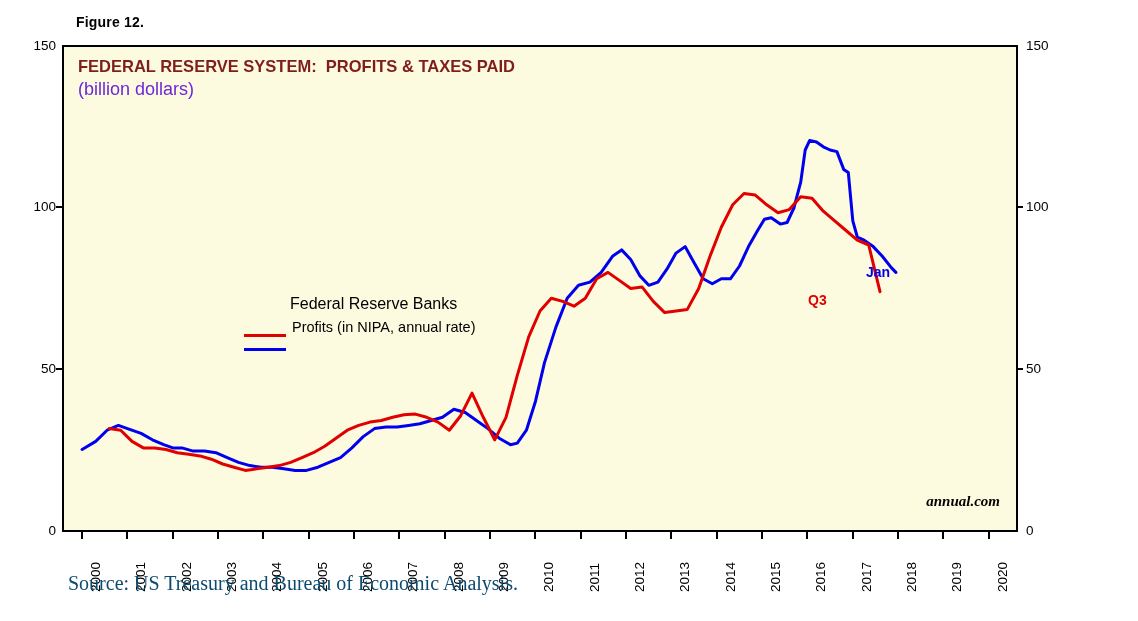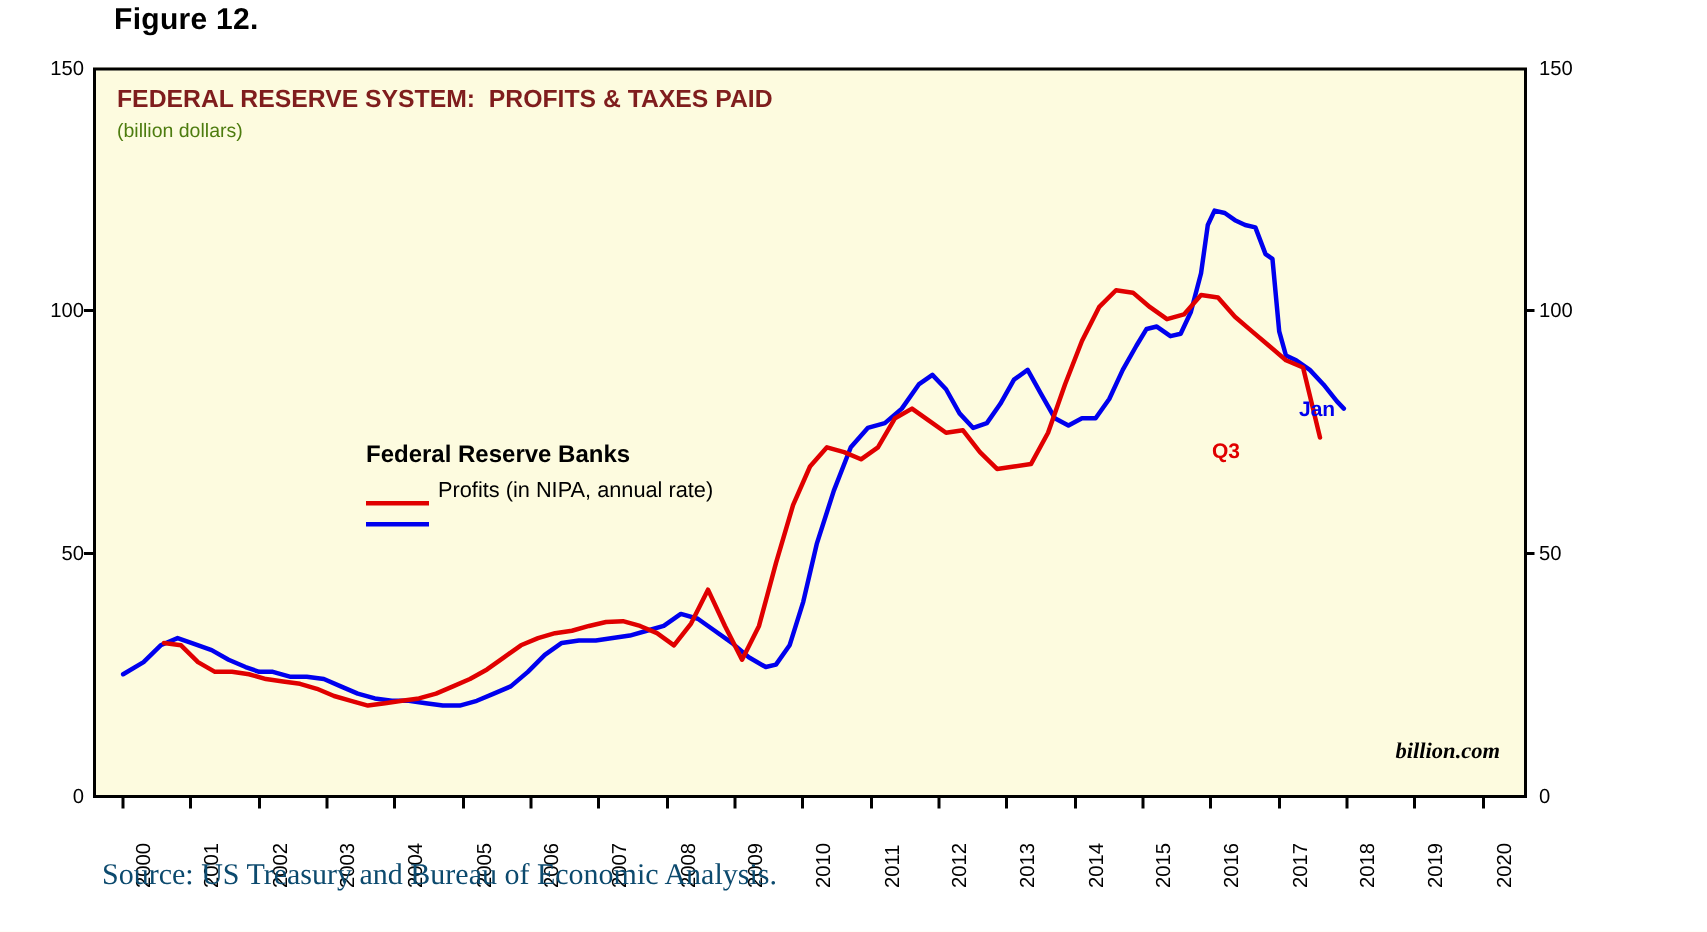--- a/index.html
+++ b/index.html
@@ -16,22 +16,22 @@
   }
   #figure-wrap {
     position: absolute;
     left: 0; top: 0;
     width: 1138px;
     height: 621px;
   }
   #figure-label {
     position: absolute;
     left: 76px;
-    top: 2px;
-    font-size: 20px;
+    top: 14px;
+    font-size: 14px;
     font-weight: bold;
     color: #000;
     font-family: "Liberation Sans", sans-serif;
     letter-spacing: 0.2px;
   }
   
   #plot-frame {
     position: absolute;
     left: 62px;
     top: 45px;
@@ -51,22 +51,22 @@
     top: 10px;
     font-size: 16.5px;
     font-weight: bold;
     color: #7f1d1d;
     white-space: pre;
   }
   #chart-units {
     position: absolute;
     left: 14px;
     top: 32px;
-    font-size: 13px;
-    color: #4d7c0f;
+    font-size: 18px;
+    color: #6d28d9;
   }
   
   .ytick-left, .ytick-right {
     position: absolute;
     font-size: 13.5px;
     color: #000;
     text-align: right;
   }
   .ytick-left { right: 1082px; }
   .ytick-right { left: 1026px; text-align: left; }
@@ -103,22 +103,23 @@
   }
   
   #legend {
     position: absolute;
     left: 180px;
     top: 248px;
     color: #000;
   }
   #legend-title {
     font-size: 16px;
-    font-weight: bold;
+    font-weight: normal;
     margin-bottom: 5px;
+    margin-left: 46px;
   }
   .legend-row {
     display: flex;
     align-items: flex-end;
     margin-bottom: 2px;
   }
   .legend-swatch {
     width: 42px;
     height: 3px;
     margin-top: 9px;
@@ -193,21 +194,21 @@
         <div class="legend-row">
           <div class="legend-swatch" style="background:#0000ee;"></div>
         </div>
       </div>
 
       <svg id="chart-svg" width="952" height="483" viewBox="0 0 952 483" style="position:absolute;left:0;top:0;">
         <polyline id="series-blue" fill="none" stroke="#0000ee" stroke-width="3" stroke-linejoin="round" stroke-linecap="round" points="18.1,402.5 31.7,394.4 43.1,383.2 54.4,378.4 63.5,381.6 77.1,386.4 88.4,392.8 99.7,397.7 108.8,400.9 117.9,400.9 129.2,404.1 140.5,404.1 151.9,405.7 163.2,410.6 174.5,415.4 185.9,418.6 197.2,420.2 208.5,420.2 219.9,421.8 231.2,423.4 242.5,423.4 253.9,420.2 265.2,415.4 276.5,410.6 287.9,400.9 299.2,389.6 310.5,381.6 321.9,380.0 333.2,380.0 344.5,378.4 355.9,376.7 367.2,373.5 378.5,370.3 389.9,362.3 401.2,365.5 412.5,373.5 423.9,381.6 435.2,391.2 446.5,397.7 453.3,396.1 462.4,383.2 471.5,354.2 480.5,315.6 491.9,280.1 503.2,251.2 514.5,238.3 525.9,235.1 537.2,225.4 548.5,209.3 557.6,202.9 566.7,212.5 575.7,228.6 584.8,238.3 593.9,235.1 602.9,222.2 612.0,206.1 621.1,199.6 630.1,215.7 639.2,231.8 648.3,236.7 657.3,231.8 666.4,231.8 675.5,219.0 684.5,199.6 693.6,183.5 700.4,172.3 707.2,170.7 716.3,177.1 723.1,175.5 729.9,161.0 736.7,135.2 741.2,103.0 745.7,93.4 752.5,95.0 759.3,99.8 766.1,103.0 772.9,104.6 779.7,122.4 784.3,125.6 788.8,173.9 793.3,190.0 800.1,193.2 809.2,199.6 818.3,209.3 827.3,220.6 831.9,225.4"></polyline>
         <polyline id="series-red" fill="none" stroke="#e00000" stroke-width="3" stroke-linejoin="round" stroke-linecap="round" points="45.3,381.6 56.7,383.2 68.0,394.4 79.3,400.9 90.7,400.9 102.0,402.5 113.3,405.7 124.7,407.3 136.0,408.9 147.3,412.2 158.7,417.0 170.0,420.2 181.3,423.4 192.7,421.8 204.0,420.2 215.3,418.6 226.7,415.4 238.0,410.6 249.3,405.7 260.7,399.3 272.0,391.2 283.3,383.2 294.7,378.4 306.0,375.1 317.3,373.5 328.7,370.3 340.0,367.7 351.3,367.1 362.7,370.3 374.0,375.1 385.3,383.2 396.7,368.7 408.0,346.1 419.3,370.3 430.7,392.8 442.0,370.3 453.3,328.4 464.7,289.8 476.0,264.0 487.3,251.2 498.7,254.4 510.0,259.2 521.3,251.2 532.7,231.8 544.0,225.4 555.3,233.4 566.7,241.5 578.0,239.9 589.3,254.4 600.7,265.6 612.0,264.0 623.3,262.4 634.7,241.5 646.0,209.3 657.3,180.3 668.7,157.8 680.0,146.5 691.3,148.1 702.7,157.8 714.0,165.8 725.3,162.6 736.7,149.7 748.0,151.3 759.3,164.2 770.7,173.9 782.0,183.5 793.3,193.2 804.7,198.0 816.0,244.7"></polyline>
       </svg>
 
-      <div id="watermark">billion.com</div>
+      <div id="watermark">annual.com</div>
     </div>
   </div>
 
   <div class="endlabel" id="label-nov" style="left:866px;top:264px;">Jan</div>
   <div class="endlabel" id="label-q3" style="left:808px;top:292px;">Q3</div>
 
   <div id="xaxis">
       <div class="xtickmark" style="left: 81.1333px;"></div>
       <div class="xlabel" style="left: 88.1333px; top: 592px;">2000</div>
       <div class="xtickmark" style="left: 126.467px;"></div>

